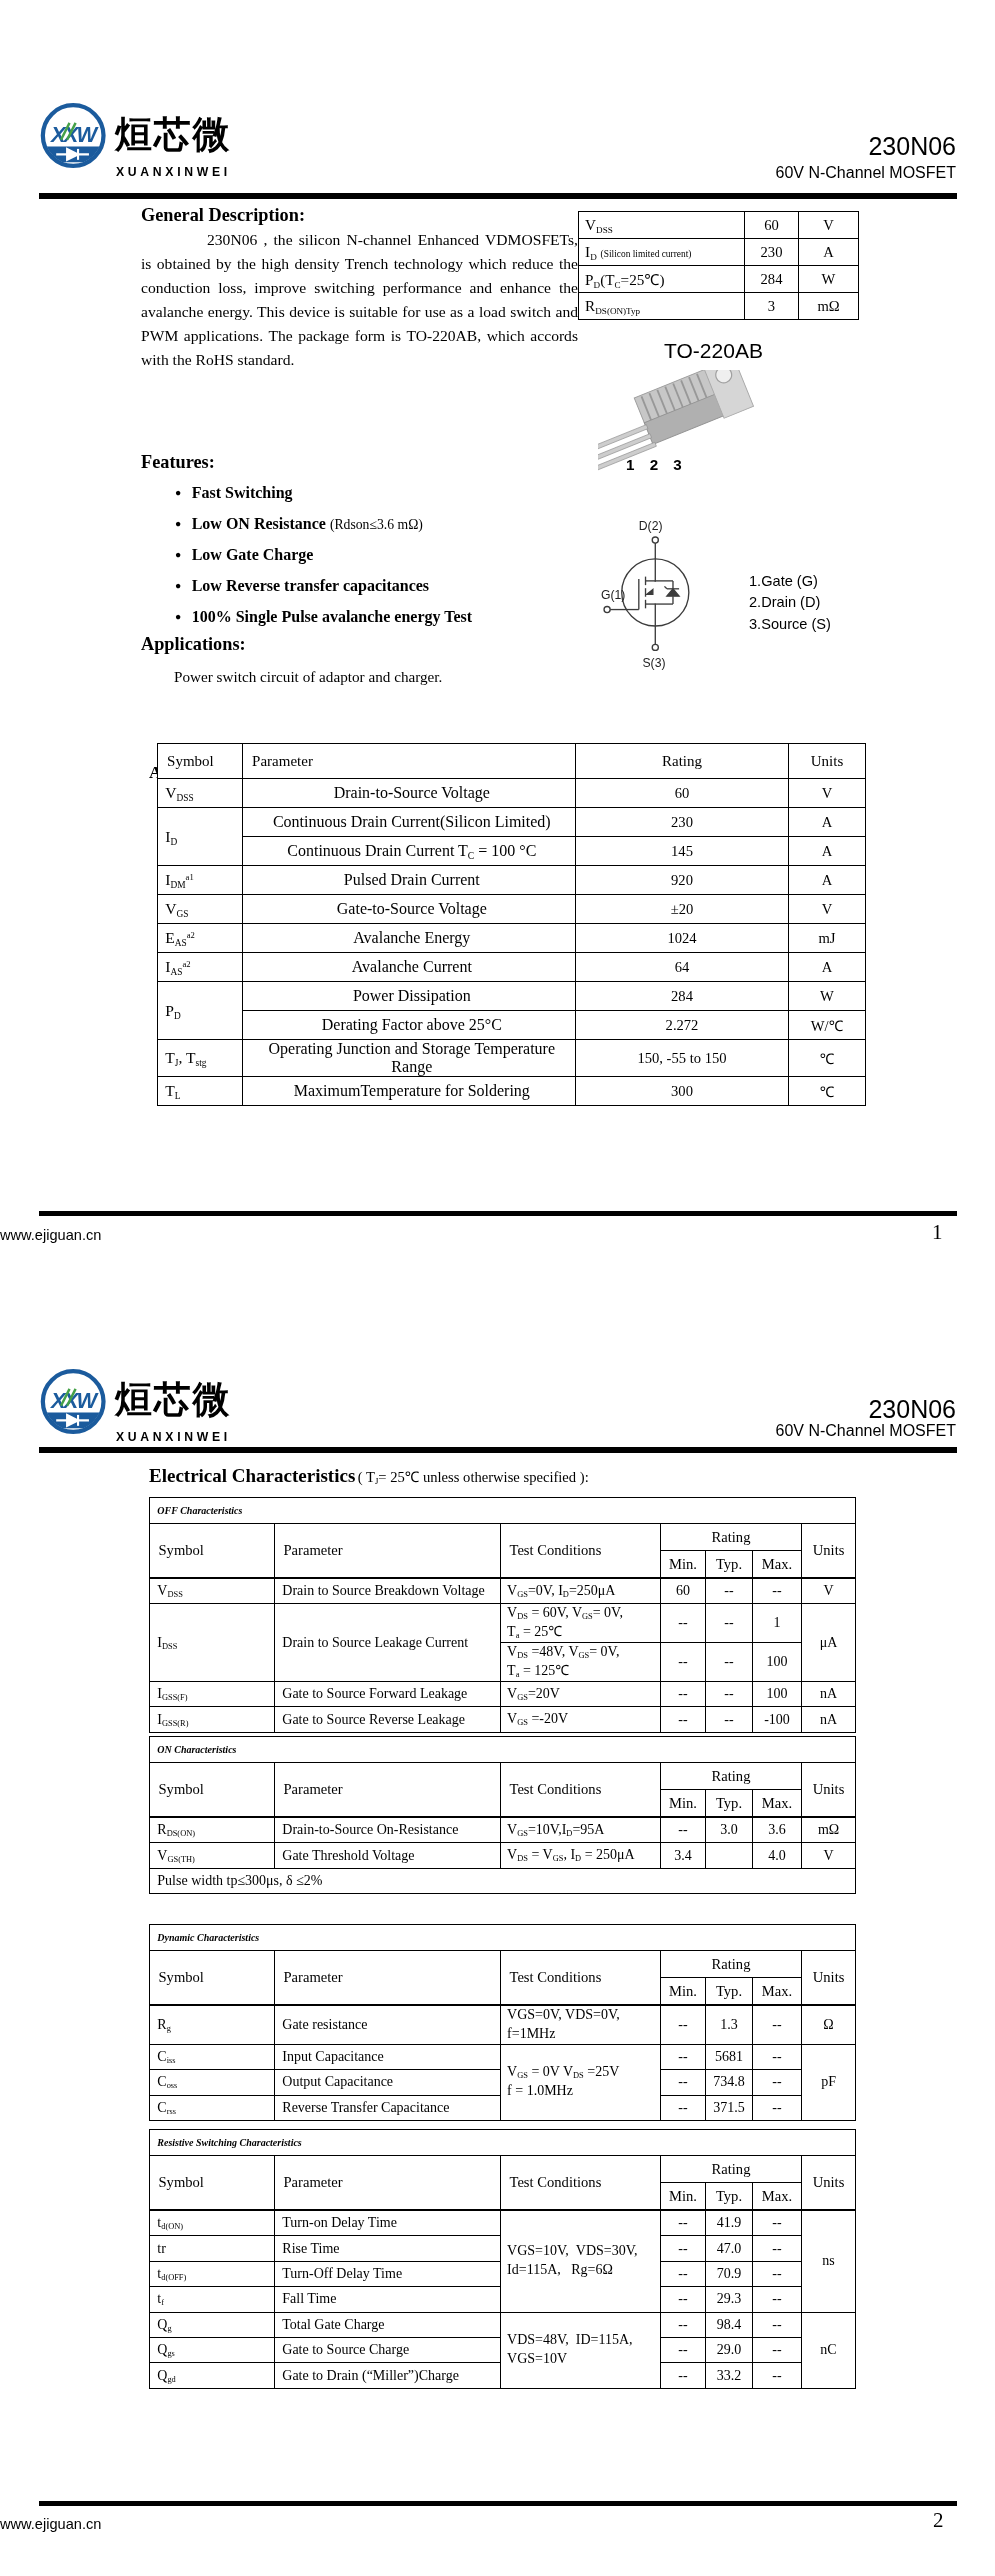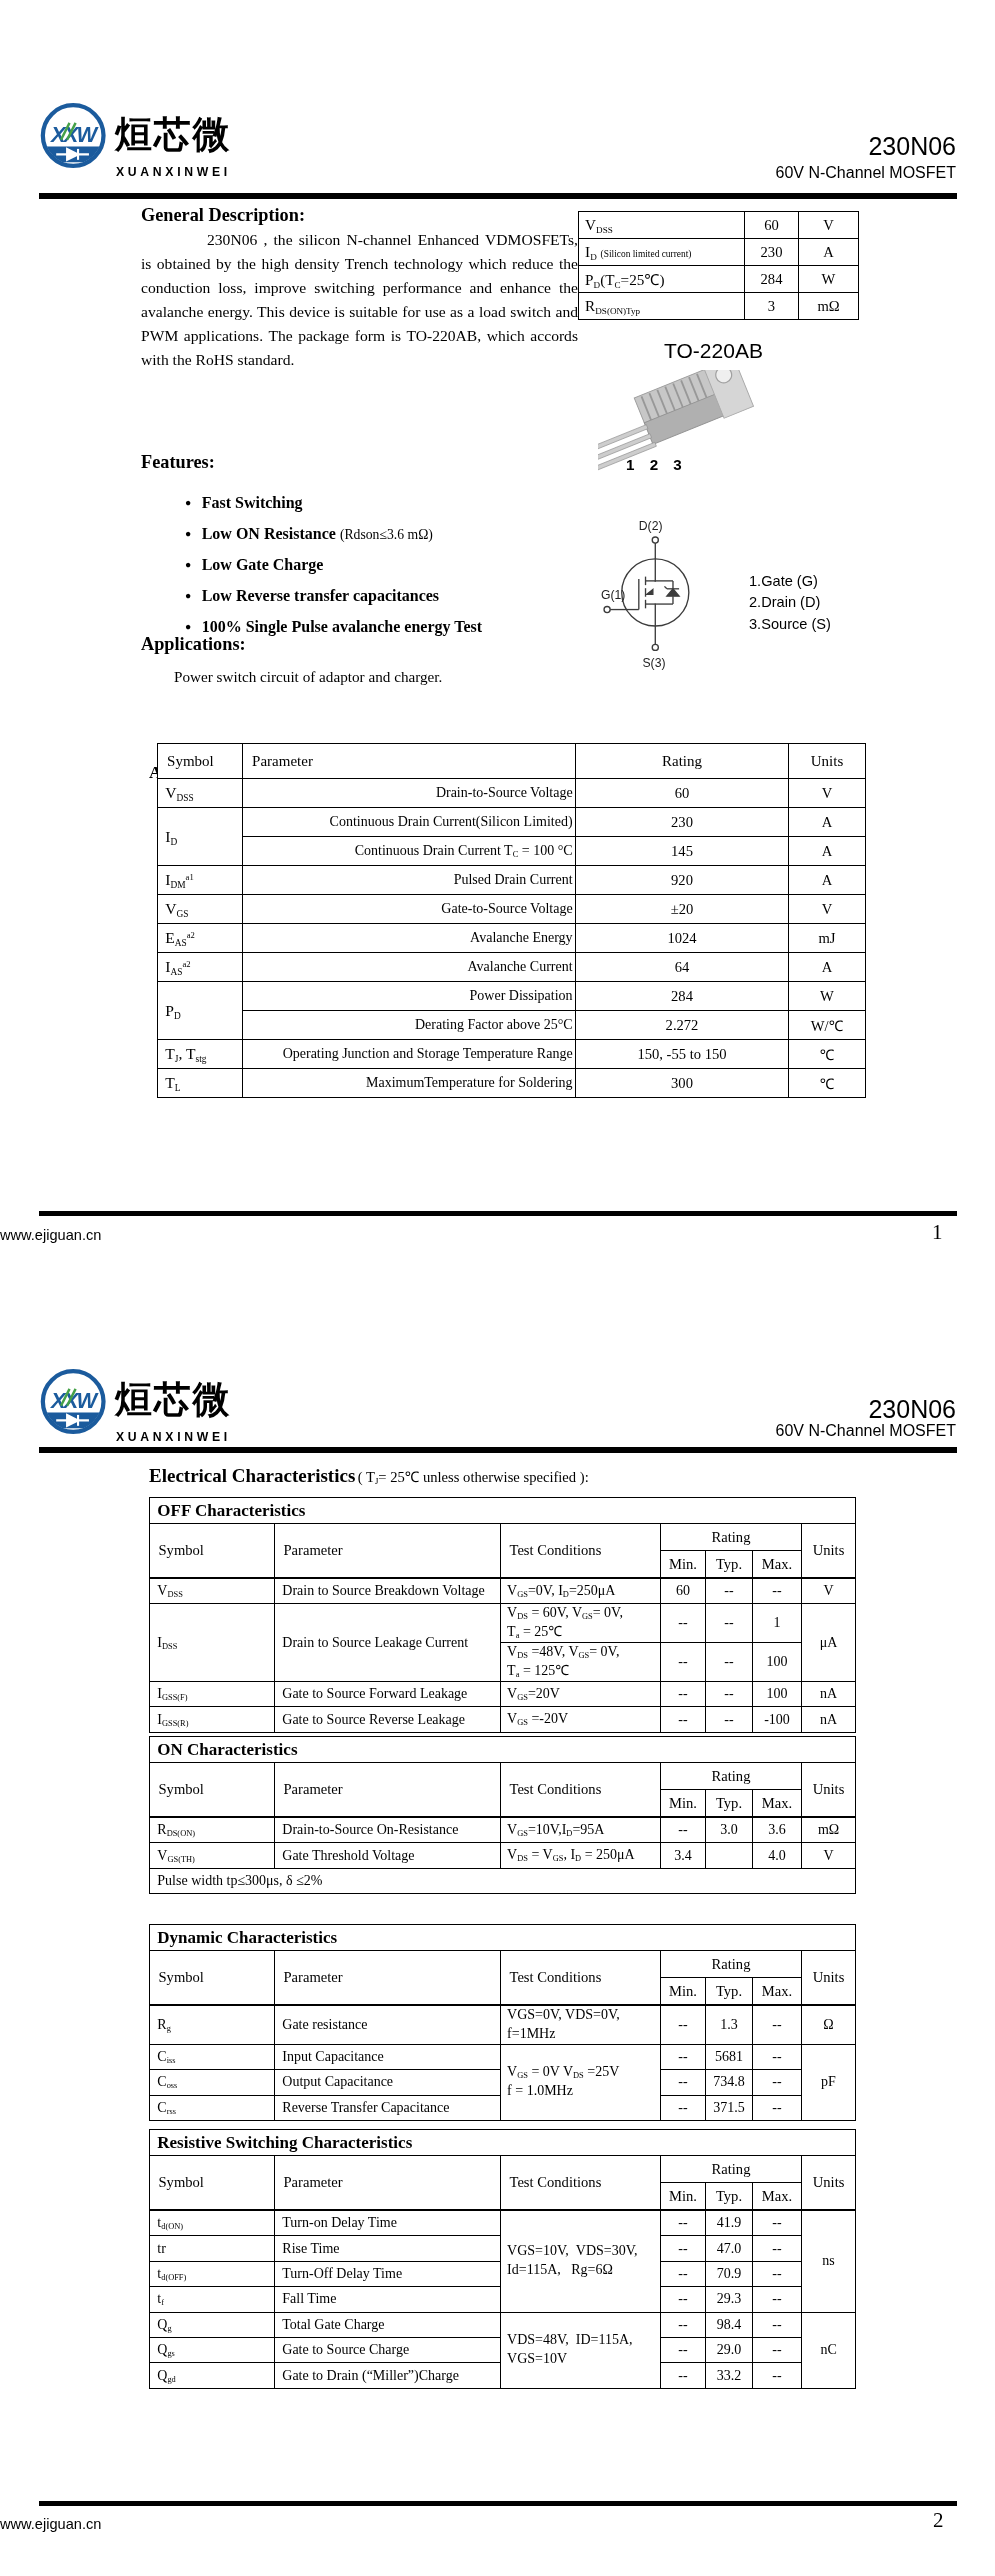--- a/index.html
+++ b/index.html
@@ -14,40 +14,40 @@
   .logo-zh{font-family:"Liberation Sans",sans-serif;font-weight:bold;font-size:37px;letter-spacing:1.8px;line-height:1;}
   .logo-en{font-family:"Liberation Sans",sans-serif;font-weight:600;font-size:12.2px;letter-spacing:3.7px;}
   .part-no{font-family:"Liberation Sans",sans-serif;font-size:25px;text-align:right;line-height:1;}
   .part-sub{font-family:"Liberation Sans",sans-serif;font-size:16px;text-align:right;line-height:1;}
   
   .h-serif{font-weight:bold;font-size:18.3px;line-height:1;}
   .h-cond{font-weight:normal;font-size:14.6px;}
   .para{font-size:15.6px;line-height:24px;text-align:justify;text-indent:66px;}
   .app-text{font-size:15.2px;}
   
-  .feat{list-style:none;margin:12px;padding:0;}
+  .feat{list-style:none;margin:2px;padding:0;}
   .feat li{height:31px;font-weight:bold;font-size:16px;white-space:nowrap;}
   .feat .dot{font-size:10.4px;vertical-align:1.8px;margin-right:10.4px;}
   .feat .fn{font-weight:normal;font-size:13.7px;}
   
   .legend div{font-family:"Liberation Sans",sans-serif;font-size:14.6px;line-height:21.3px;}
   
   table{border-collapse:collapse;table-layout:fixed;background:#fff;}
   td{border:1.2px solid #000;vertical-align:middle;text-align:center;font-size:14.6px;padding:0 2.4px;overflow:hidden;}
   .qtab{width:279px;border:1.8px solid #000;}
   .qtab td{height:26px;font-size:14.6px;}
   .qtab td.sym{text-align:left;padding-left:6.1px;font-size:15.2px;}
   .atab{width:709px;border:1.8px solid #000;}
   .atab thead td{height:34px;font-size:15px;border-bottom:1.8px solid #000;}
   .atab thead td.hl{text-align:left;padding-left:9.1px;}
   .atab tbody td{height:28px;}
   .atab td.sym{text-align:left;padding-left:7.3px;font-size:15.6px;}
-  .atab td.par{text-align:right;padding-left:8px;font-size:14px;}
+  .atab td.par{text-align:center;padding-left:8px;font-size:16px;}
   .etab{width:704px;border:1.8px solid #000;}
-  .etab tr.ttl td{height:25px;text-align:left;padding-left:7.3px;font-weight:bold;font-size:17px;border-bottom:1.2px solid #000;}
+  .etab tr.ttl td{height:25px;text-align:left;padding-left:7.3px;font-weight:bold;font-size:10px;border-bottom:1.2px solid #000;font-style:italic;}
   .etab tr.hd td,.etab tr.hd2 td{height:26px;font-size:14.6px;}
   .etab tr.hd td.hl{text-align:left;padding-left:8.5px;}
   .etab tr.hd td[rowspan],.etab tr.hd2 td{border-bottom:2.4px solid #000;}
   .etab tbody[data-table] td{height:24.4px;font-size:14px;}
   .etab td.sym{text-align:left;padding-left:7.3px;font-size:15.2px;}
   .etab td.par{text-align:left;padding-left:7.3px;font-size:14px;}
   .etab td.cond{text-align:left;padding-left:6.1px;font-size:11.3px;line-height:1.35;}
   .etab td.note{text-align:left;padding-left:7.3px;font-size:15px;}
   
   .site{font-family:"Liberation Sans",sans-serif;font-size:14.6px;width:100%;}

